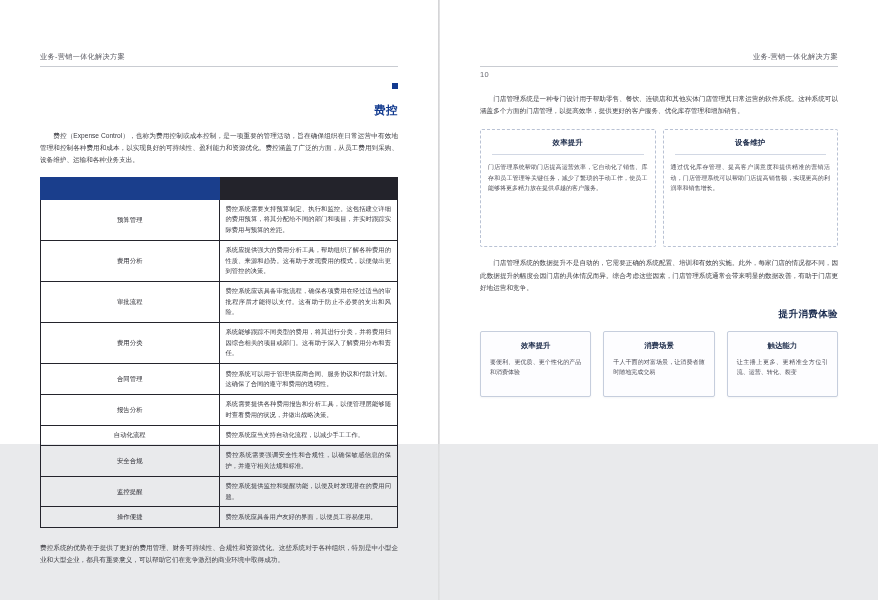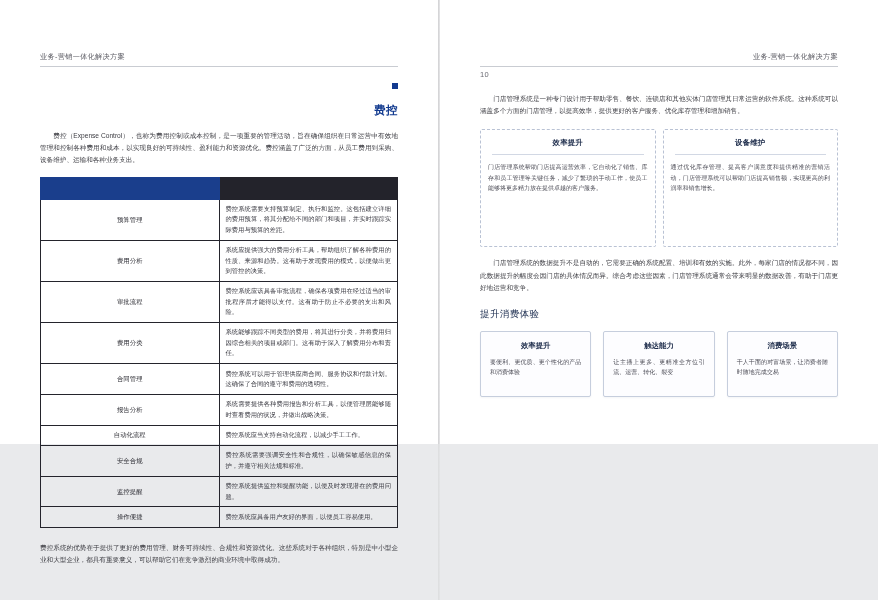--- a/index.html
+++ b/index.html
@@ -134,24 +134,25 @@
   }
   .card4 .cb {
     font-size: 6px;
     color: #4a4a54;
     line-height: 1.75;
     text-align: justify;
   }
 
   .sub-title {
     font-size: 9.5px;
-    font-weight: normal;
+    font-weight: bold;
     color: #1a2b4e;
     letter-spacing: .4px;
     margin: 14px 0 10px 0;
+    text-align: right;
   }
 
   .cards3 {
     display: flex;
     gap: 12px;
     margin-top: 6px;
   }
   .card3 {
     flex: 1;
     border: 1px solid #c6cedd;
@@ -277,24 +278,24 @@
     <p class="para">门店管理系统的数据提升不是自动的，它需要正确的系统配置、培训和有效的实施。此外，每家门店的情况都不同，因此数据提升的幅度会因门店的具体情况而异。综合考虑这些因素，门店管理系统通常会带来明显的数据改善，有助于门店更好地运营和竞争。</p>
 
     <div class="sub-title">提升消费体验</div>
 
     <div class="cards3">
       <div class="card3">
         <div class="ct">效率提升</div>
         <div class="cb">要便利、更优质、更个性化的产品和消费体验</div>
       </div>
       <div class="card3">
+        <div class="ct">消费场景</div>
+        <div class="cb">千人千面的对富场景，让消费者随时随地完成交易</div>
+      </div>
+      <div class="card3">
         <div class="ct">触达能力</div>
         <div class="cb">让主播上更多、更精准全方位引流、运营、转化、裂变</div>
       </div>
-      <div class="card3">
-        <div class="ct">消费场景</div>
-        <div class="cb">千人千面的对富场景，让消费者随时随地完成交易</div>
-      </div>
     </div>
   </div>
 
   <div class="gutter"></div>
 </div>
 
 </body></html>

